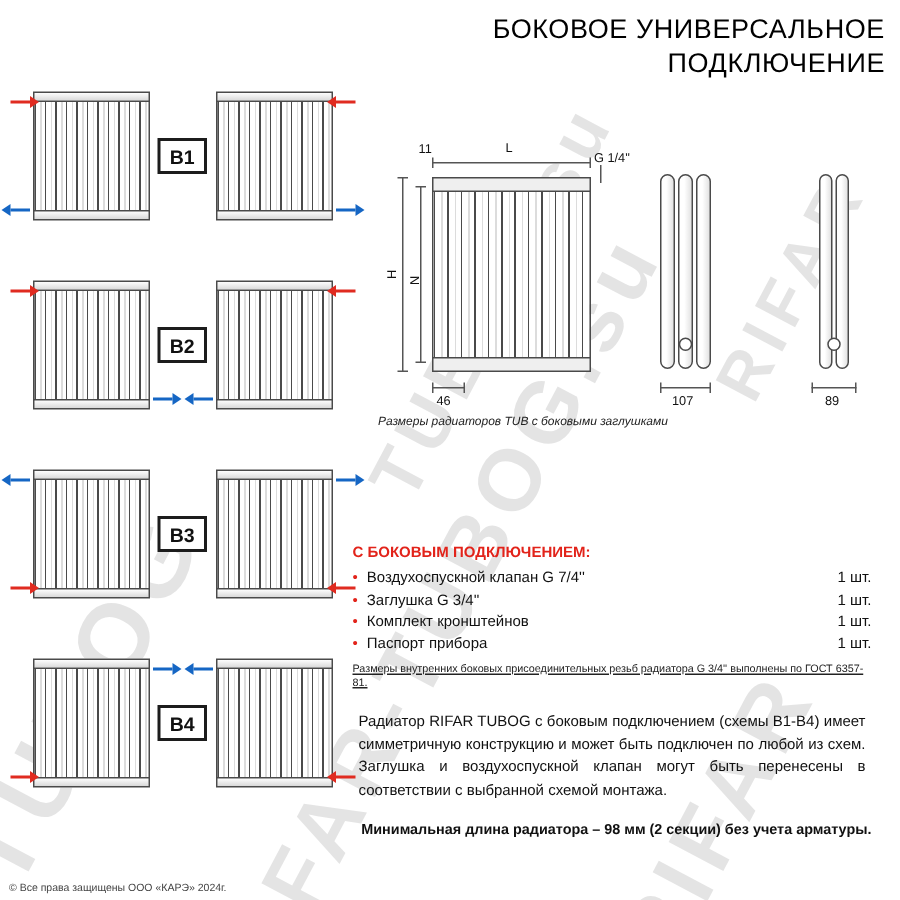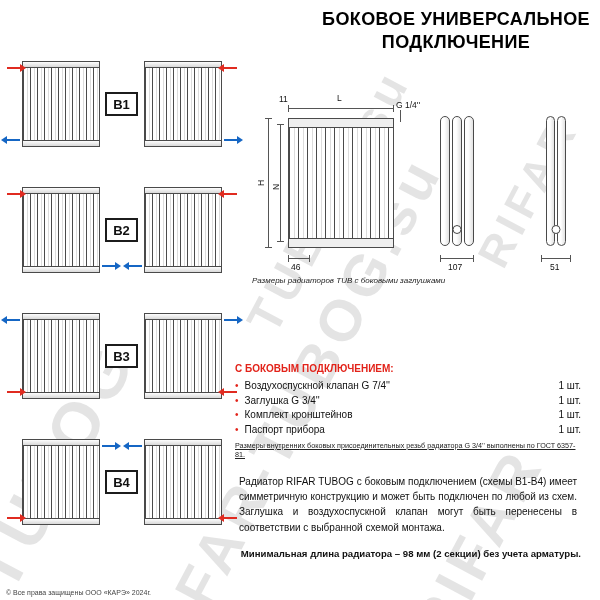--- a/index.html
+++ b/index.html
@@ -6,22 +6,22 @@
   .page{position:relative;width:600px;height:600px;background:#fff;overflow:hidden;
         font-family:"Liberation Sans", sans-serif;color:#111;}
   .page *{box-sizing:border-box;}
 
   
   #watermarks{position:absolute;inset:0;z-index:0;}
   .wm{position:absolute;font-weight:bold;color:rgba(90,90,90,0.16);white-space:nowrap;
       transform:rotate(-62deg);transform-origin:left top;letter-spacing:6px;pointer-events:none;}
 
   
-  .title{position:absolute;top:8px;right:10px;z-index:2;text-align:center;
-         font-weight:bold;font-size:18px;line-height:1.28;letter-spacing:.4px;color:#000;}
+  .title{position:absolute;top:8px;right:10px;z-index:2;text-align:right;
+         font-weight:normal;font-size:18px;line-height:1.28;letter-spacing:.4px;color:#000;}
 
   
   #schemes{position:absolute;left:6px;top:54px;width:232px;z-index:1;}
   .scheme-row{position:relative;width:232px;height:100px;margin-bottom:26px;}
   .rad{position:absolute;top:7px;width:78px;height:86px;background:#fff;}
   .rad.left{left:16px;}
   .rad.right{left:138px;}
   .rad-top,.rad-bot{height:7px;border:1px solid #4a4a4a;background:linear-gradient(#fdfdfd,#d9d9d9);}
   .rad-tubes{height:72px;border-left:1px solid #4a4a4a;border-right:1px solid #4a4a4a;
      background:repeating-linear-gradient(90deg,#4a4a4a 0 1px,#ffffff 1px 4px,#dcdcdc 4px 5px,#ffffff 5px 7px);}
@@ -192,21 +192,21 @@
     </div>
     <div class="dim-h" style="left:190px;top:166px;width:34px"></div>
     <div class="dim-text" style="left:198px;top:170px">107</div>
 
     <div class="profile" style="left:296px;top:24px;width:20px;height:130px">
       <div class="pcol"></div>
       <div class="pcol"></div>
       <div class="pcirc"></div>
     </div>
     <div class="dim-h" style="left:291px;top:166px;width:30px"></div>
-    <div class="dim-text" style="left:300px;top:170px">51</div>
+    <div class="dim-text" style="left:300px;top:170px">89</div>
 
     <div class="caption">Размеры радиаторов TUB с боковыми заглушками</div>
   </div>
 
   <div id="equip">
     <div class="equip-sub">С БОКОВЫМ ПОДКЛЮЧЕНИЕМ:</div>
     <div id="equip-list">
         <div class="equip-row">
           <div class="bullet">•</div>
           <div class="equip-name">Воздухоспускной клапан G 7/4''</div>

